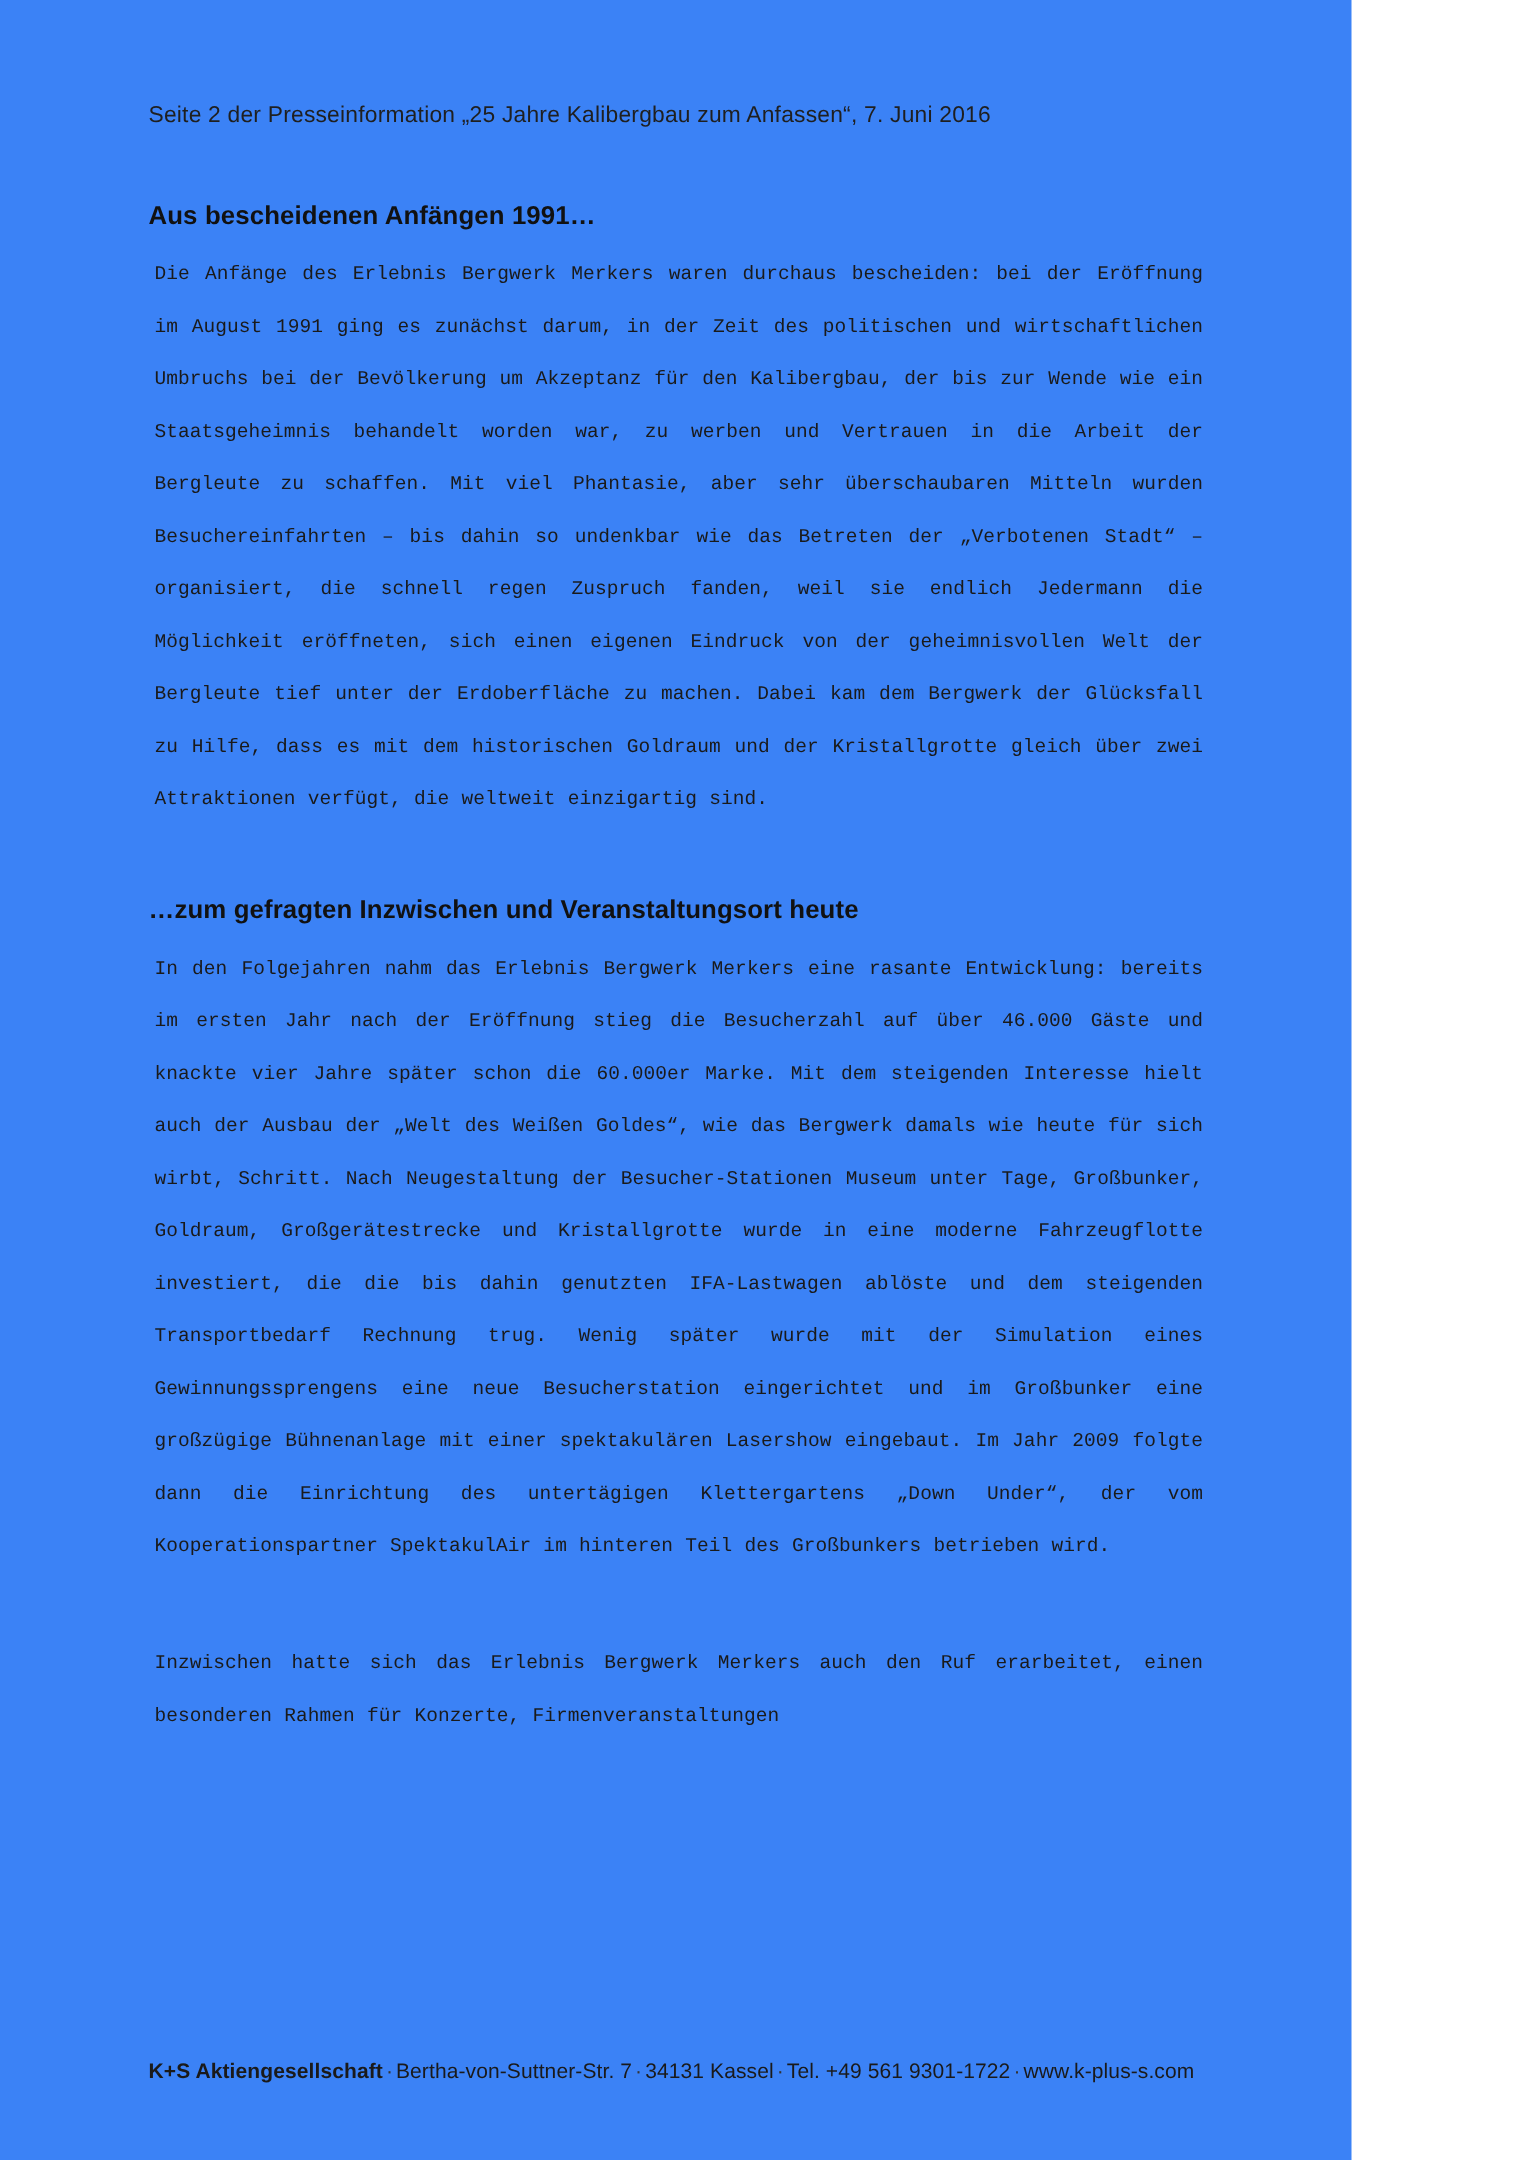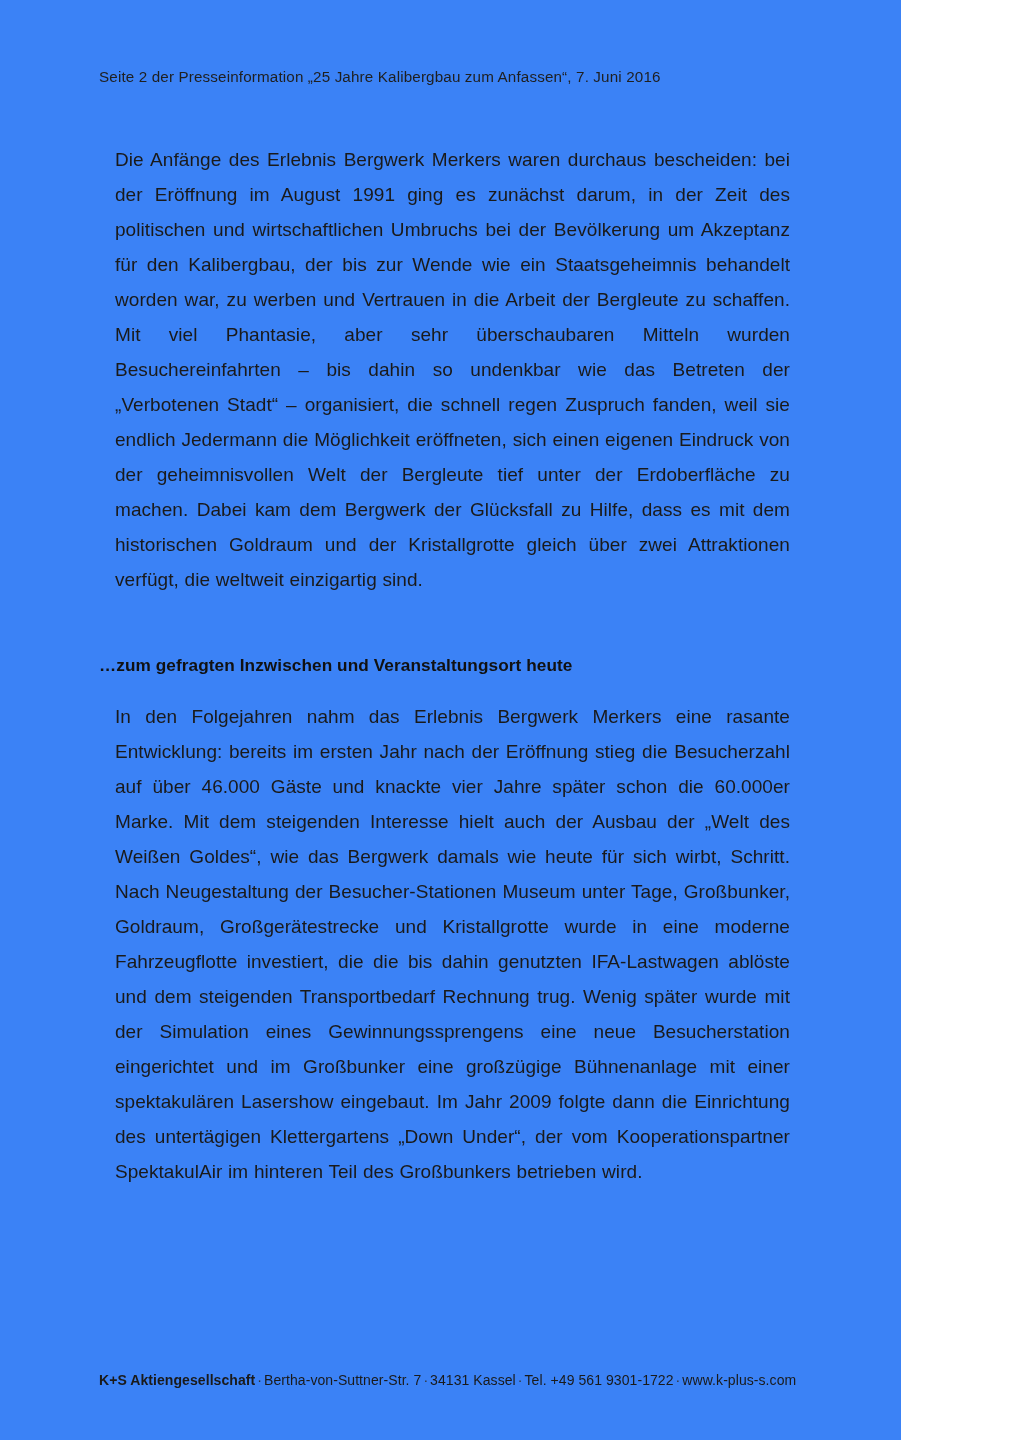--- a/index.html
+++ b/index.html
@@ -44,29 +44,30 @@
   .section-heading {
     font-size: 17.2px;
     font-weight: bold;
     line-height: 35px;
     margin: 0 0 0 0;
     color: #111111;
     letter-spacing: 0.005em;
     text-align: left;
   }
   .body-text {
-    font-size: 19px;
+    font-size: 13px;
     line-height: 35px;
-    margin: 16px;
+    margin: 4px;
     text-align: justify;
     text-justify: inter-word;
     color: #1a1a1a;
     letter-spacing: 0.003em;
     word-spacing: 0.02em;
     hyphens: none;
+    font-family: Liberation Mono, monospace;
   }
   .body-text.last-left {
     text-align: justify;
   }
   .block-gap {
     height: 35px;
   }
   .page-footer {
     position: absolute;
     left: 99px;
@@ -91,31 +92,33 @@
 </style>
 </head>
 <body>
 
 <div class="page">
 
   <div class="page-header">Seite 2 der Presseinformation „25 Jahre Kalibergbau zum Anfassen“, 7. Juni 2016</div>
 
   <div class="content">
 
+    <h2 class="section-heading">Aus bescheidenen Anfängen 1991…</h2>
 
     <p class="body-text">Die Anfänge des Erlebnis Bergwerk Merkers waren durchaus bescheiden: bei der Eröffnung im August 1991 ging es zunächst darum, in der Zeit des politischen und wirtschaftlichen Umbruchs bei der Bevölkerung um Akzeptanz für den Kalibergbau, der bis zur Wende wie ein Staatsgeheimnis behandelt worden war, zu werben und Vertrauen in die Arbeit der Bergleute zu schaffen. Mit viel Phantasie, aber sehr überschaubaren Mitteln wurden Besuchereinfahrten – bis dahin so undenkbar wie das Betreten der „Verbotenen Stadt“ – organisiert, die schnell regen Zuspruch fanden, weil sie endlich Jedermann die Möglichkeit eröffneten, sich einen eigenen Eindruck von der geheimnisvollen Welt der Bergleute tief unter der Erdoberfläche zu machen. Dabei kam dem Bergwerk der Glücksfall zu Hilfe, dass es mit dem historischen Goldraum und der Kristallgrotte gleich über zwei Attraktionen verfügt, die weltweit einzigartig sind.</p>
 
     <div class="block-gap"></div>
 
     <h2 class="section-heading">…zum gefragten Inzwischen und Veranstaltungsort heute</h2>
 
     <p class="body-text">In den Folgejahren nahm das Erlebnis Bergwerk Merkers eine rasante Entwicklung: bereits im ersten Jahr nach der Eröffnung stieg die Besucherzahl auf über 46.000 Gäste und knackte vier Jahre später schon die 60.000er Marke. Mit dem steigenden Interesse hielt auch der Ausbau der „Welt des Weißen Goldes“, wie das Bergwerk damals wie heute für sich wirbt, Schritt. Nach Neugestaltung der Besucher-Stationen Museum unter Tage, Großbunker, Goldraum, Großgerätestrecke und Kristallgrotte wurde in eine moderne Fahrzeugflotte investiert, die die bis dahin genutzten IFA-Lastwagen ablöste und dem steigenden Transportbedarf Rechnung trug. Wenig später wurde mit der Simulation eines Gewinnungssprengens eine neue Besucherstation eingerichtet und im Großbunker eine großzügige Bühnenanlage mit einer spektakulären Lasershow eingebaut. Im Jahr 2009 folgte dann die Einrichtung des untertägigen Klettergartens „Down Under“, der vom Kooperationspartner SpektakulAir im hinteren Teil des Großbunkers betrieben wird.</p>
 
     <div class="block-gap"></div>
 
+    <p class="body-text last-left">Inzwischen hatte sich das Erlebnis Bergwerk Merkers auch den Ruf erarbeitet, einen besonderen Rahmen für Konzerte, Firmenveranstaltungen</p>
 
   </div>
 
   <div class="page-footer">
     <span class="company">K+S Aktiengesellschaft</span><span class="sep">·</span><span class="finfo">Bertha-von-Suttner-Str. 7</span><span class="sep">·</span><span class="finfo">34131 Kassel</span><span class="sep">·</span><span class="finfo">Tel. +49 561 9301-1722</span><span class="sep">·</span><span class="finfo">www.k-plus-s.com</span>
   </div>
 
 </div>
 
 </body></html>

